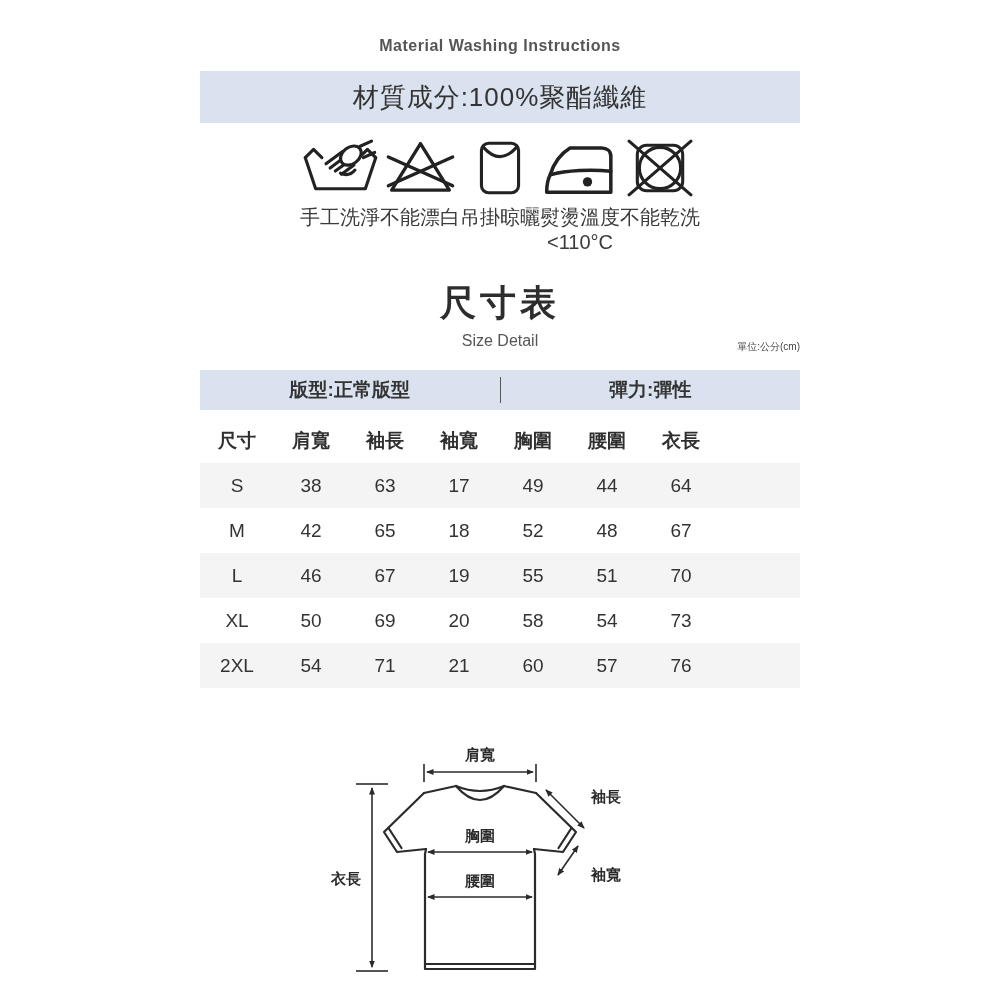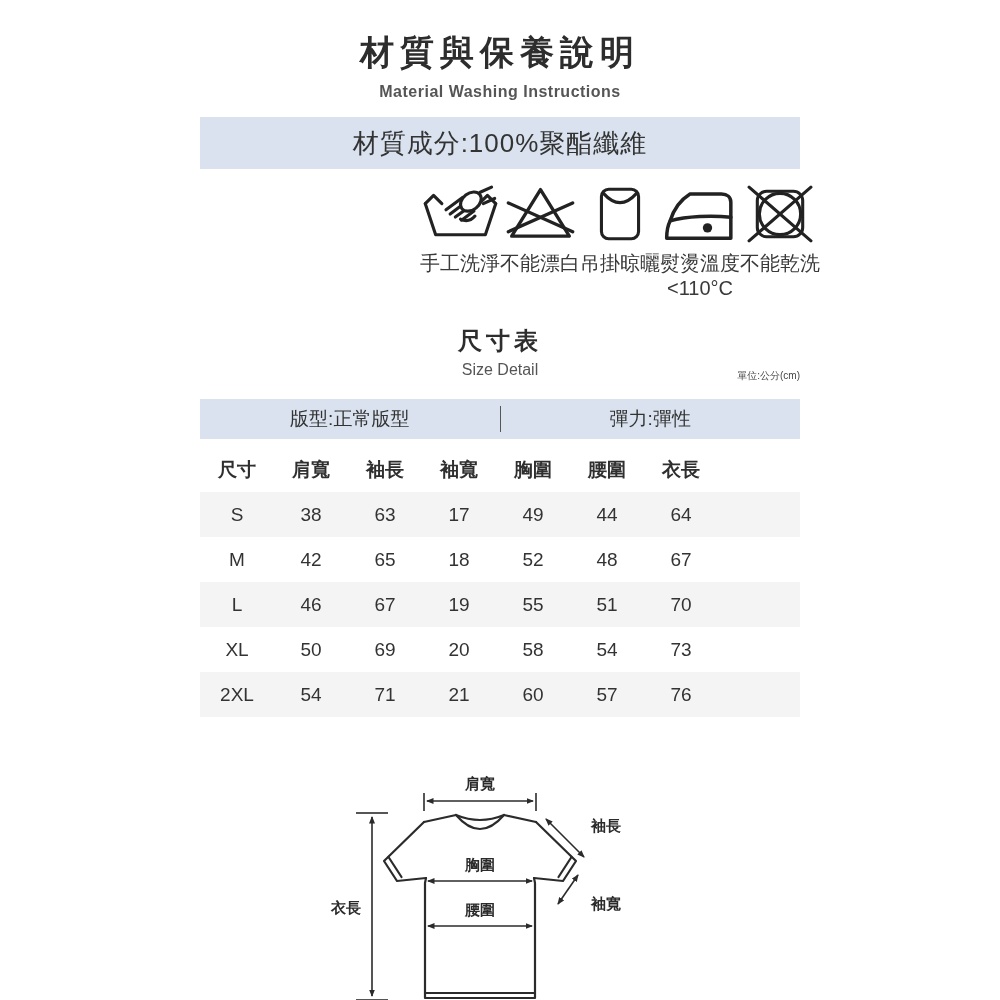--- a/index.html
+++ b/index.html
@@ -14,54 +14,53 @@
   
   .main-title { text-align:center; font-size:34px; font-weight:bold; color:#2d2d2d; letter-spacing:6px; }
   .main-subtitle { text-align:center; font-size:16px; color:#555; margin-top:7px; letter-spacing:0.5px;font-weight:bold; }
 
   
   .banner { width:600px; margin:16px auto 0; background:#d9e2ee; }
   .banner--material { height:52px; display:flex; align-items:center; justify-content:center;
                       font-size:26px; color:#333; letter-spacing:1px; }
 
   
-  .icons-row { width:640px; margin:10px auto 0; display:flex; justify-content:flex-end; }
+  .icons-row { width:640px; margin:10px auto 0; display:flex; justify-content:center; }
   .care-item { display:flex; flex-direction:column; align-items:center; }
   .icon-box { height:64px; display:flex; align-items:flex-end; justify-content:center; }
   .care-label { margin-top:8px; font-size:20px; color:#3a3a3a; text-align:center; line-height:1.25; }
   .icon-box svg { display:block; }
 
   
-  .size-title { text-align:center; font-size:24px; font-weight:bold; color:#2d2d2d;
+  .size-title { text-align:center; font-size:36px; font-weight:bold; color:#2d2d2d;
                 letter-spacing:4px; margin-top:24px; }
   .size-sub-row { width:600px; margin:4px auto 16px; position:relative; height:22px; }
   .size-subtitle { text-align:center; font-size:16px; color:#555; }
   .unit-note { position:absolute; right:0; bottom:0; font-size:10px; color:#444; }
 
-  .banner--fit { height:40px; display:flex; align-items:center; font-size:19px; color:#333; }
+  .banner--fit { height:40px; display:flex; align-items:center; font-size:19px; color:#333;font-weight:bold; }
   .banner--fit .half { flex:1; text-align:center; }
   .fit-divider { width:1px; height:26px; background:#555; }
 
   
   .size-table { width:600px; margin:8px auto 0; }
   .t-row { display:grid; grid-template-columns:repeat(7,74px); padding-right:82px;
            height:45px; align-items:center; }
   .t-row span { text-align:center; font-size:19px; color:#333; }
   .t-row.head span { font-weight:bold; color:#2f2f2f; }
   .t-row.stripe { background:#f4f4f4; }
 
   
   .diagram-wrap { width:1000px; margin-top:48px; display:flex; justify-content:center; }
 </style>
 </head>
 <body>
 
 <div class="page">
 
-  <div class="main-title">材質與保養說明</div>
   <div class="main-subtitle">Material Washing Instructions</div>
 
   <div class="banner banner--material">
     <span>材質成分:100%聚酯纖維</span>
   </div>
 
   <div class="icons-row">
 
     <div class="care-item">
       <div class="icon-box">

